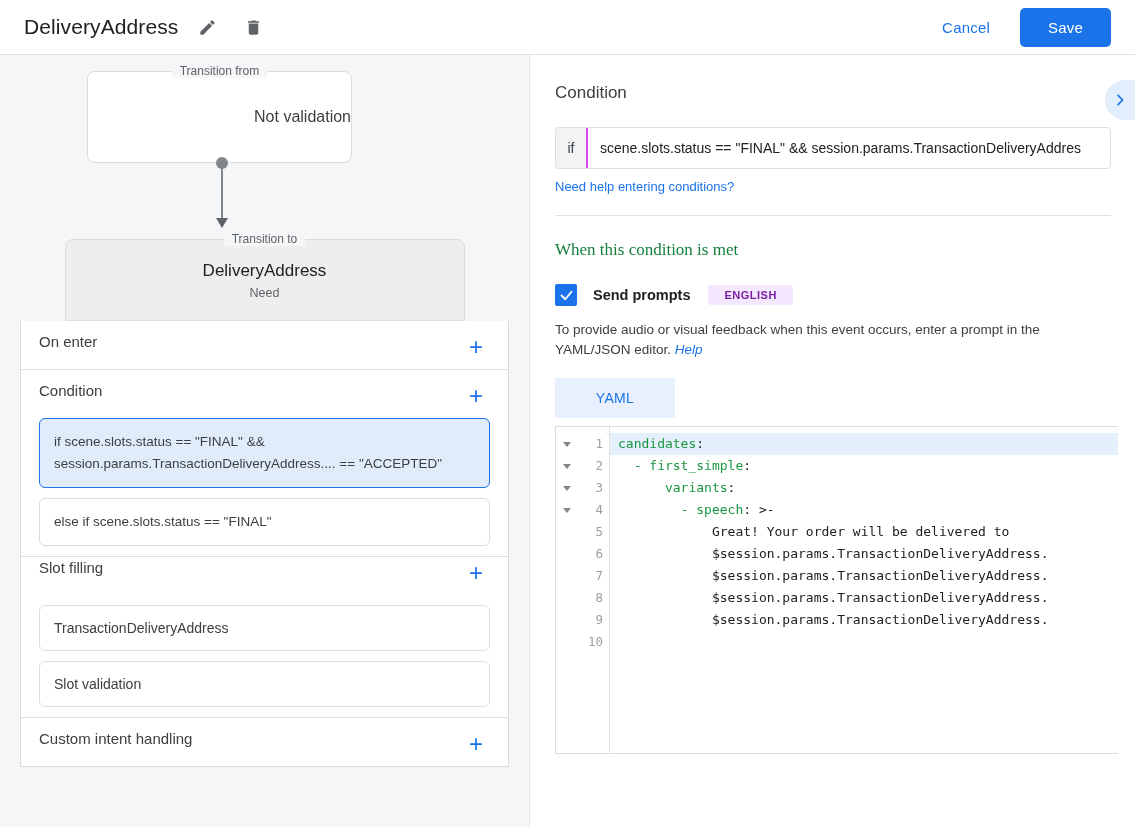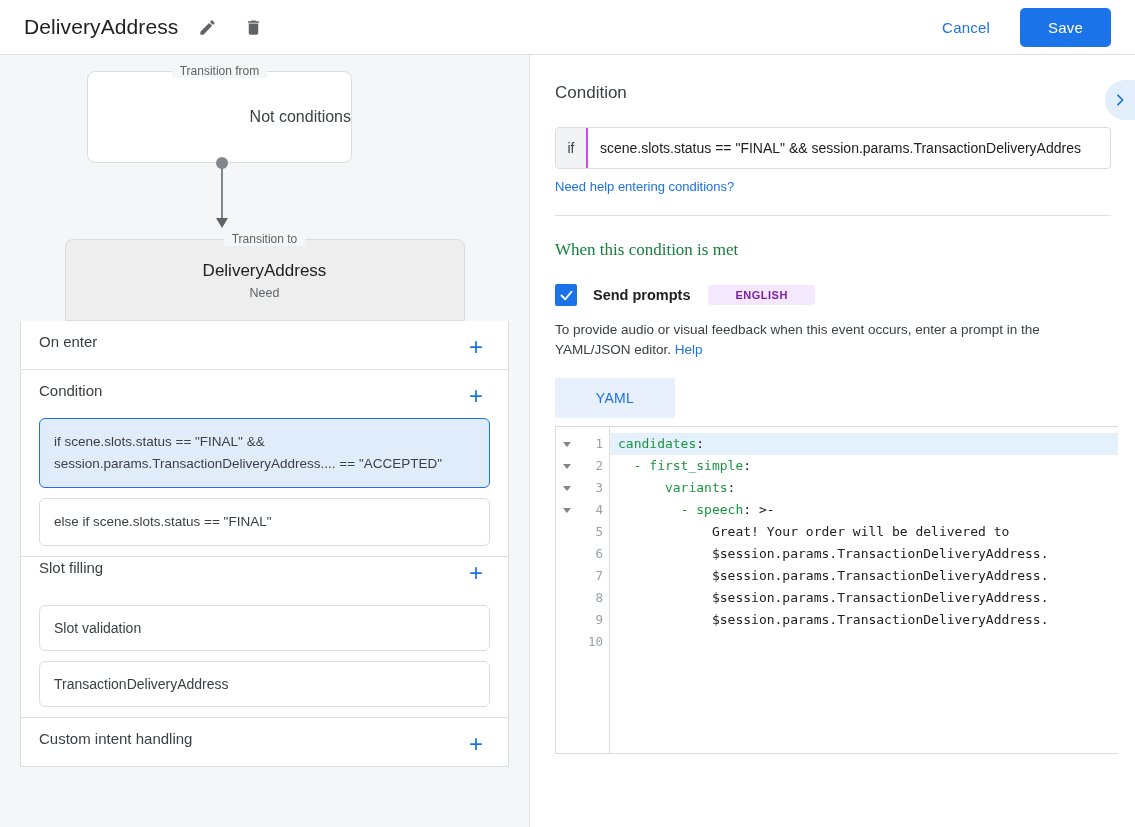--- a/index.html
+++ b/index.html
@@ -154,25 +154,25 @@
   .check-row { display:flex; align-items:center; margin-bottom:22px; }
   .cbox {
     width:22px; height:22px; border:2px solid #5f6368; border-radius:2px;
     background:#ffffff; cursor:pointer; flex:0 0 22px;
     display:flex; align-items:center; justify-content:center;
   }
   .cbox.checked { background:#1a73e8; border-color:#1a73e8; }
   .check-label { font-size:14.5px; color:#202124; margin-left:16px; font-weight:700; }
   .lang-badge {
     margin-left:18px; background:#f3e8fd; color:#7b1fa2;
-    font-size:11px; letter-spacing:0.5px; padding:4px 27px; border-radius:3px;
+    font-size:11px; letter-spacing:0.5px; padding:4px 16px; border-radius:3px;
     font-weight:700;
   }
   .helper-text { font-size:13.5px; color:#3c4043; line-height:20px; margin:-8px 0 18px 0; }
-  .helper-text a { color:#1a73e8; text-decoration:none; cursor:pointer; }
+  .helper-text a { color:#1a73e8; text-decoration:none; cursor:pointer;font-style:italic; }
 
   .tabs { display:flex; margin-bottom:0; }
   .tab {
     padding:12px 0; width:120px; text-align:center; font-size:14px;
     color:#5f6368; cursor:pointer; letter-spacing:0.3px;
   }
   .tab.active { color:#1a73e8; background:#e8f0fe; font-weight:500; }
 
   .editor {
     margin-top:8px; border:1px solid #dadce0; border-right:none;
@@ -227,21 +227,21 @@
 
     <button class="cancel-btn">Cancel</button>
     <button class="save-btn">Save</button>
   </div>
 
   <div class="left-panel">
 
     <div class="graph-area">
       <div class="fieldset-box transition-from">
         <span class="fieldset-legend">Transition from</span>
-        <span class="tf-label">Not conditions</span>
+        <span class="tf-label">Not validation</span>
       </div>
 
       <div class="connector">
         <span class="conn-dot"></span>
         <span class="conn-line"></span>
         <span class="conn-arrow"></span>
       </div>
     </div>
 
     <div class="transition-to">
@@ -263,22 +263,22 @@
         <span class="plus-btn">+</span>
       </div>
       <div class="cond-item selected">if scene.slots.status == "FINAL" &amp;&amp; session.params.TransactionDeliveryAddress.... == "ACCEPTED"</div>
       <div class="cond-item">else if scene.slots.status == "FINAL"</div>
       <div class="sep"></div>
 
       <div class="section-row block-pad-top">
         <span class="section-label">Slot filling</span>
         <span class="plus-btn">+</span>
       </div>
+      <div class="slot-item">TransactionDeliveryAddress</div>
       <div class="slot-item">Slot validation</div>
-      <div class="slot-item">TransactionDeliveryAddress</div>
       <div class="sep"></div>
 
       <div class="section-row">
         <span class="section-label">Custom intent handling</span>
         <span class="plus-btn">+</span>
       </div>
     </div>
   </div>
 
   <div class="right-panel">

